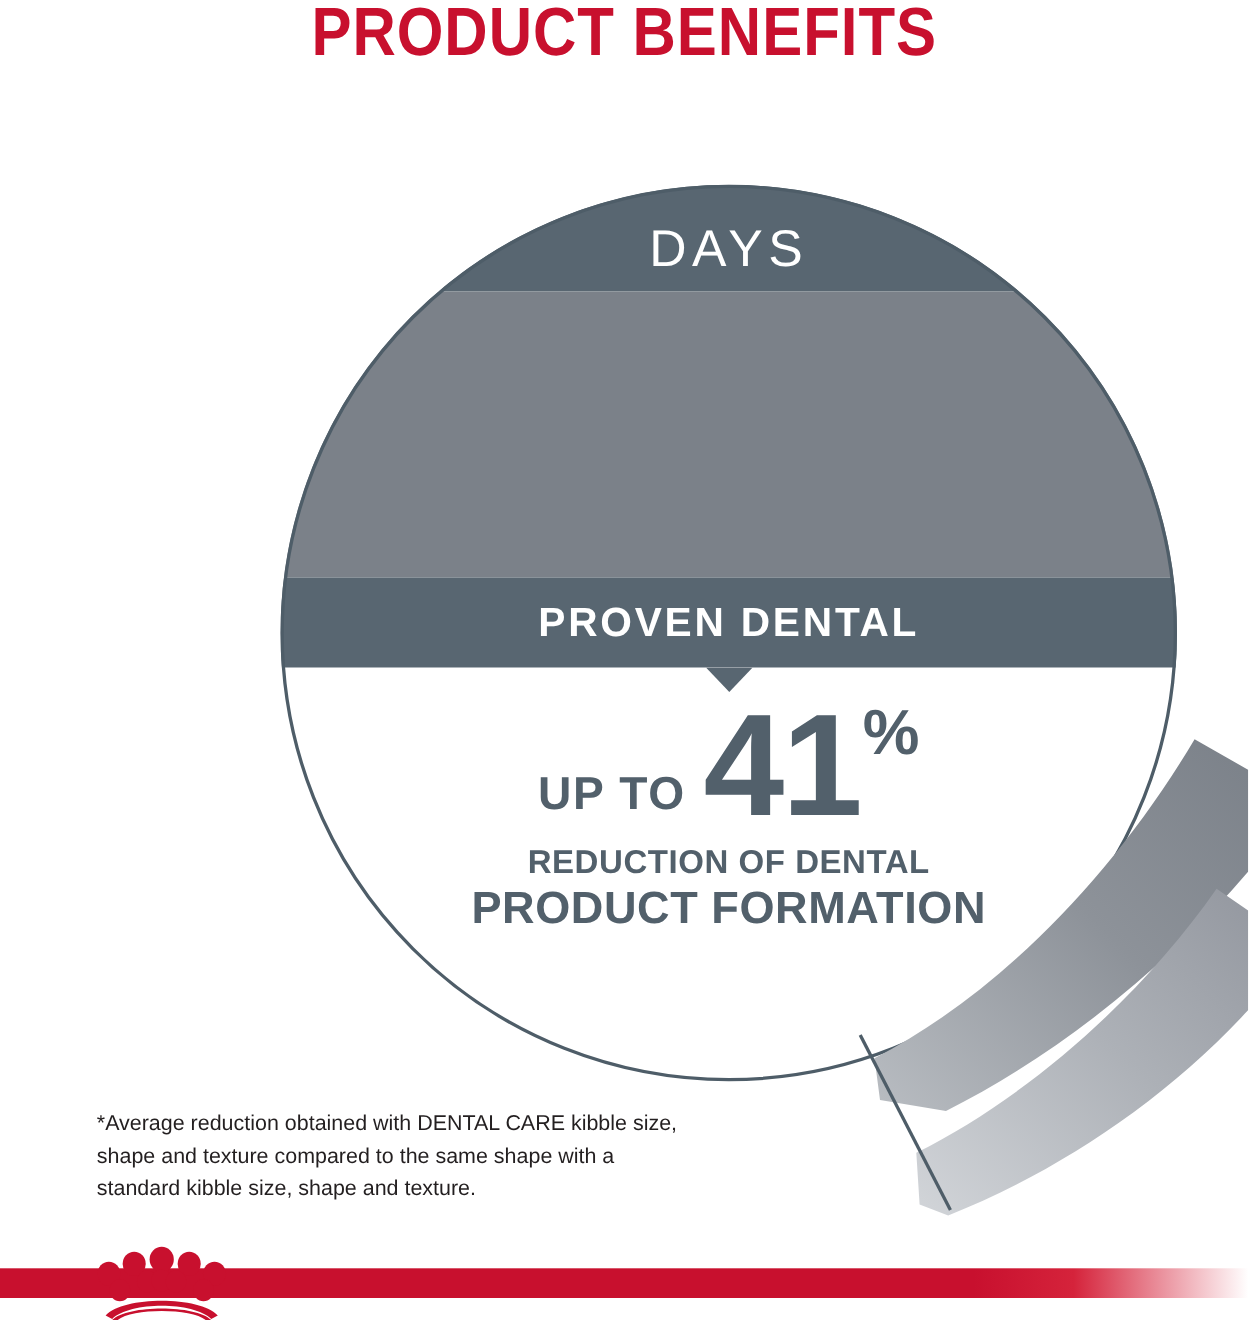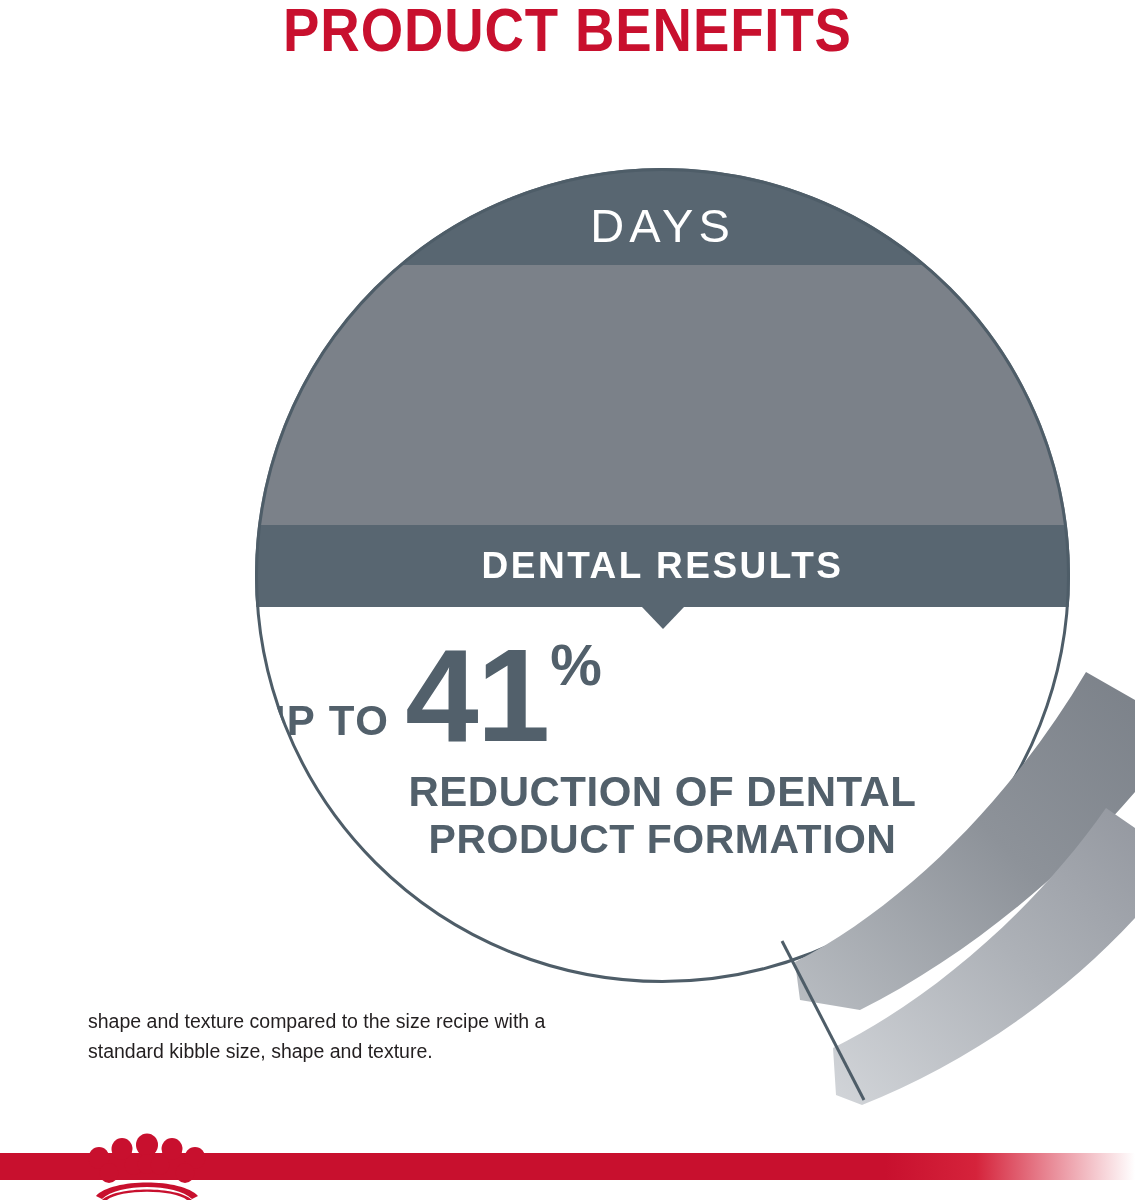--- a/index.html
+++ b/index.html
@@ -129,20 +129,21 @@
     border-right: 21px solid transparent;
     border-top: 22px solid #586671;
   }
 
   
   #stat-row {
     position: absolute;
     left: 0;
     top: 452px;
     width: 100%;
+    text-align: center;
     white-space: nowrap;
     color: #52606b;
   }
   #stat-upto {
     font-size: 42px;
     font-weight: 700;
     letter-spacing: 1.5px;
     vertical-align: 6px;
   }
   #stat-number {
@@ -163,21 +164,21 @@
     top: 600px;
     width: 100%;
     text-align: center;
     color: #52606b;
   }
   .stat-line {
     font-weight: 700;
     letter-spacing: 0.5px;
     line-height: 1.14;
   }
-  #stat-line-1 { font-size: 42px; }
+  #stat-line-1 { font-size: 30px; }
   #stat-line-2 { font-size: 41px; }
   #stat-line-3 { font-size: 33px; }
 
   
   #kibbles {
     position: absolute;
     left: 0;
     top: 0;
     width: 1135px;
     height: 1200px;
@@ -235,21 +236,21 @@
   <div id="badge">
 
     <div class="band" id="band-care"></div>
     <div class="band" id="band-dental"></div>
     <div class="band" id="band-proven"></div>
     <div class="band" id="band-white"></div>
 
     <div id="label-care">DAYS</div>
 
 
-    <div id="label-proven">DENTAL RESULTS</div>
+    <div id="label-proven">PROVEN DENTAL</div>
 
     <div id="chevron"></div>
 
     <div id="stat-row">
       <span id="stat-upto">UP TO</span><span id="stat-number">41</span><span id="stat-percent">%</span>
     </div>
 
     <div id="stat-lines">
       <div class="stat-line" id="stat-line-1">REDUCTION OF DENTAL</div>
       <div class="stat-line" id="stat-line-2">PRODUCT FORMATION</div>
@@ -289,21 +290,22 @@
         <stop offset="0%" stop-color="#ffffff"></stop>
         <stop offset="25%" stop-color="#4e5d68"></stop>
         <stop offset="100%" stop-color="#4e5d68"></stop>
       </linearGradient>
     </defs>
     <path d="M567 941 L782 941" stroke="url(#fadeline)" stroke-width="3" fill="none"></path>
     <path d="M782 941 L864 1100" stroke="#4e5d68" stroke-width="3" fill="none"></path>
   </svg>
 
   <div id="footnote">
-    <div>shape and texture compared to the size recipe with a</div>
+    <div>*Average reduction obtained with DENTAL CARE kibble size,</div>
+    <div>shape and texture compared to the same shape with a</div>
     <div>standard kibble size, shape and texture.</div>
   </div>
 
   <div id="footer-bar"></div>
 
   <svg id="footer-logo" viewBox="0 0 130 72">
     <g fill="#c8102e">
 
       <ellipse cx="17" cy="30" rx="10.5" ry="11"></ellipse>
       <ellipse cx="40" cy="21" rx="10.5" ry="11"></ellipse>

